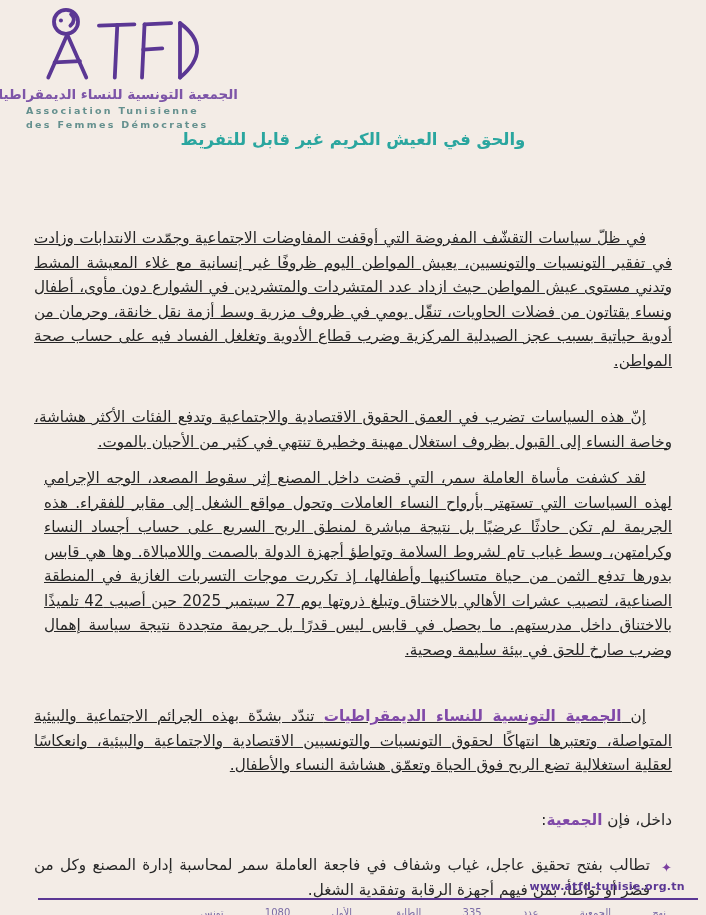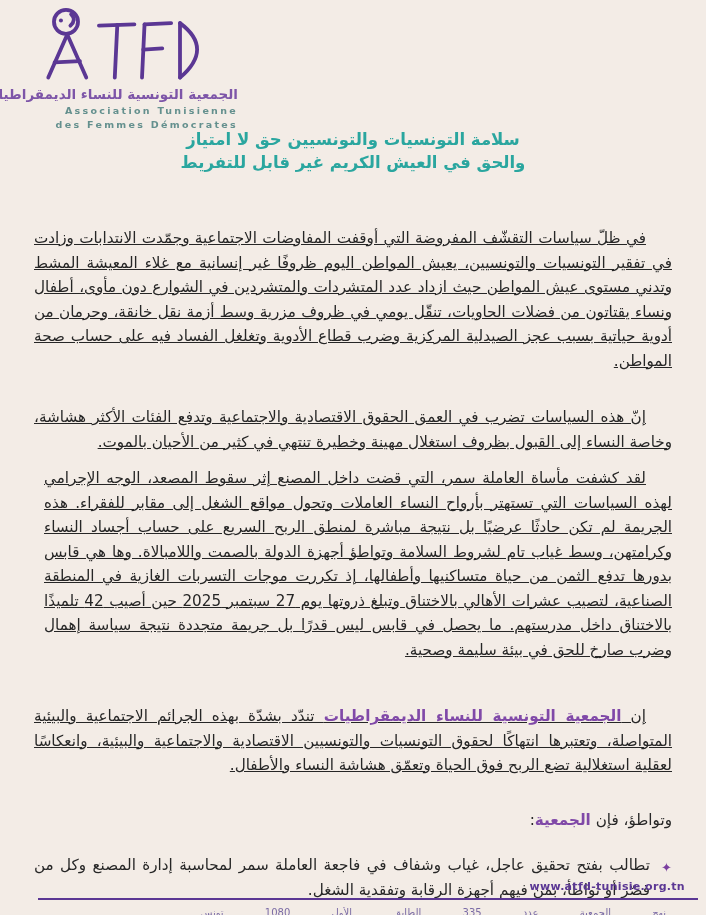--- a/index.html
+++ b/index.html
@@ -10,21 +10,21 @@
   }
   
   .logo-block { position:absolute; top:5px; left:26px; width:212px; }
   .logo-mark { display:block; margin:0 auto 0 2px; }
   .logo-ar {
     color:#7d55a8; font-size:13.5px; font-weight:bold;
     text-align:center; direction:rtl; margin-top:3px; white-space:nowrap;
   }
   .logo-fr {
     color:#64908e; font-size:9.5px; font-weight:bold;
-    letter-spacing:2.3px; text-align:right; margin-top:3px; white-space:nowrap;
+    letter-spacing:2.3px; text-align:left; margin-top:3px; white-space:nowrap;
   }
   
   .title-block {
     position:absolute; top:128px; left:0; right:0;
     text-align:center; direction:rtl;
     color:#2aa69f; font-weight:bold; font-size:16.5px; line-height:23px;
   }
   
   .body-block {
     position:absolute; top:226px; left:34px; right:34px;
@@ -85,32 +85,31 @@
         <path d="M240,28 Q294,68 240,114"></path>
       </g>
       <circle cx="52" cy="24" r="3.2" fill="#5b3794"></circle>
     </svg>
     <div class="logo-ar">الجمعية التونسية للنساء الديمقراطيات</div>
     <div class="logo-fr">Association Tunisienne</div>
     <div class="logo-fr">des Femmes Démocrates</div>
   </div>
 
   <div class="title-block">
-    <div>سلامة التونسيات والتونسيين حق لا امتياز</div>
     <div>والحق في العيش الكريم غير قابل للتفريط</div>
   </div>
 
   <div class="body-block">
     <p class="para">في ظلّ سياسات التقشّف المفروضة التي أوقفت المفاوضات الاجتماعية وجمّدت الانتدابات وزادت في تفقير التونسيات والتونسيين، يعيش المواطن اليوم ظروفًا غير إنسانية مع غلاء المعيشة المشط وتدني مستوى عيش المواطن حيث ازداد عدد المتشردات والمتشردين في الشوارع دون مأوى، أطفال ونساء يقتاتون من فضلات الحاويات، تنقّل يومي في ظروف مزرية وسط أزمة نقل خانقة، وحرمان من أدوية حياتية بسبب عجز الصيدلية المركزية وضرب قطاع الأدوية وتغلغل الفساد فيه على حساب صحة المواطن.</p>
     <p class="para tight">إنّ هذه السياسات تضرب في العمق الحقوق الاقتصادية والاجتماعية وتدفع الفئات الأكثر هشاشة، وخاصة النساء إلى القبول بظروف استغلال مهينة وخطيرة تنتهي في كثير من الأحيان بالموت.</p>
     <p class="para before-statement">لقد كشفت مأساة العاملة سمر، التي قضت داخل المصنع إثر سقوط المصعد، الوجه الإجرامي لهذه السياسات التي تستهتر بأرواح النساء العاملات وتحول مواقع الشغل إلى مقابر للفقراء. هذه الجريمة لم تكن حادثًا عرضيًا بل نتيجة مباشرة لمنطق الربح السريع على حساب أجساد النساء وكرامتهن، وسط غياب تام لشروط السلامة وتواطؤ أجهزة الدولة بالصمت واللامبالاة. وها هي قابس بدورها تدفع الثمن من حياة متساكنيها وأطفالها، إذ تكررت موجات التسربات الغازية في المنطقة الصناعية، لتصيب عشرات الأهالي بالاختناق وتبلغ ذروتها يوم 27 سبتمبر 2025 حين أصيب 42 تلميذًا بالاختناق داخل مدرستهم. ما يحصل في قابس ليس قدرًا بل جريمة متجددة نتيجة سياسة إهمال وضرب صارخ للحق في بيئة سليمة وصحية.</p>
 
     <p class="para statement"><span>إن </span><span class="org-highlight">الجمعية التونسية للنساء الديمقراطيات</span><span> تندّد بشدّة بهذه الجرائم الاجتماعية والبيئية المتواصلة، وتعتبرها انتهاكًا لحقوق التونسيات والتونسيين الاقتصادية والاجتماعية والبيئية، وانعكاسًا لعقلية استغلالية تضع الربح فوق الحياة وتعمّق هشاشة النساء والأطفال.</span></p>
 
-    <p class="call-line"><span>وتواطؤ، فإن </span><span class="org-highlight">الجمعية</span><span>:</span></p>
+    <p class="call-line"><span>داخل، فإن </span><span class="org-highlight">الجمعية</span><span>:</span></p>
 
     <div class="bullet-item">
       <span class="bullet-marker">✦</span>
       <div class="bullet-text">تطالب بفتح تحقيق عاجل، غياب وشفاف في فاجعة العاملة سمر لمحاسبة إدارة المصنع وكل من قصّر أو تواطأ، بمن فيهم أجهزة الرقابة وتفقدية الشغل.</div>
     </div>
   </div>
 
   <a class="website" href="#">www.atfd-tunisie.org.tn</a>
   <div class="footer-line"></div>
   <div class="footer-address">نهج الجمعية عدد 335 الطابق الأول 1080 تونس</div>

